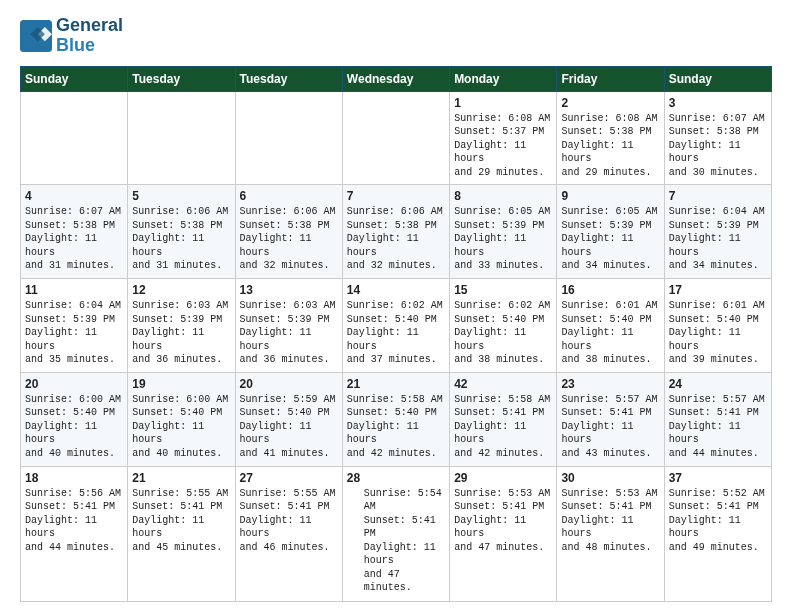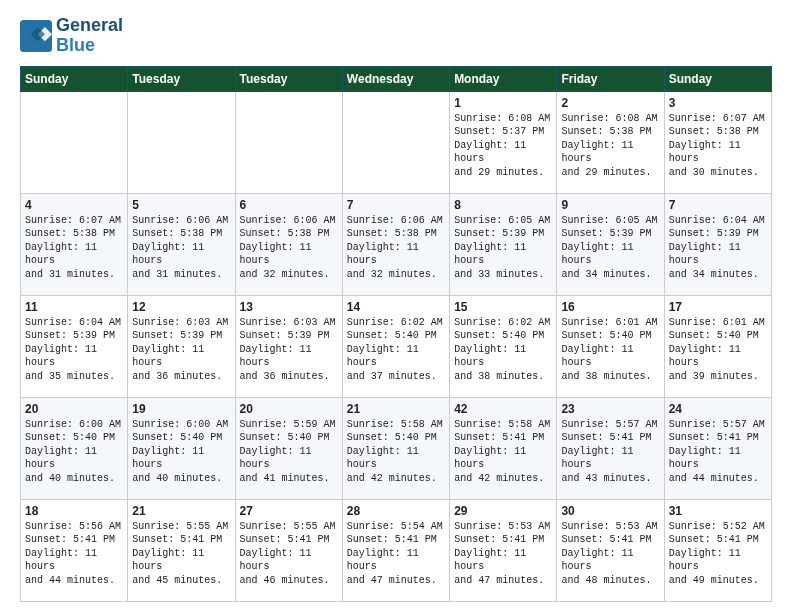--- a/index.html
+++ b/index.html
@@ -332,41 +332,41 @@
           </td>
           <td>
             <div class="day-num">27</div>
             <div class="day-info" style="white-space: pre-line;">Sunrise: 5:55 AM
 Sunset: 5:41 PM
 Daylight: 11 hours
 and 46 minutes.</div>
           </td>
           <td>
             <div class="day-num">28</div>
-            <div class="day-info" style="white-space: pre-line;">Sunrise: 5:54 AM
+            <div class="day-info" style="white-space: pre-line; margin-left: 17px;">Sunrise: 5:54 AM
 Sunset: 5:41 PM
 Daylight: 11 hours
 and 47 minutes.</div>
           </td>
           <td>
             <div class="day-num">29</div>
             <div class="day-info" style="white-space: pre-line;">Sunrise: 5:53 AM
 Sunset: 5:41 PM
 Daylight: 11 hours
 and 47 minutes.</div>
           </td>
           <td>
             <div class="day-num">30</div>
             <div class="day-info" style="white-space: pre-line;">Sunrise: 5:53 AM
 Sunset: 5:41 PM
 Daylight: 11 hours
 and 48 minutes.</div>
           </td>
           <td>
-            <div class="day-num">31</div>
+            <div class="day-num">37</div>
             <div class="day-info" style="white-space: pre-line;">Sunrise: 5:52 AM
 Sunset: 5:41 PM
 Daylight: 11 hours
 and 49 minutes.</div>
           </td>
         </tr>
       </tbody>
   </table>
 </div>
 

